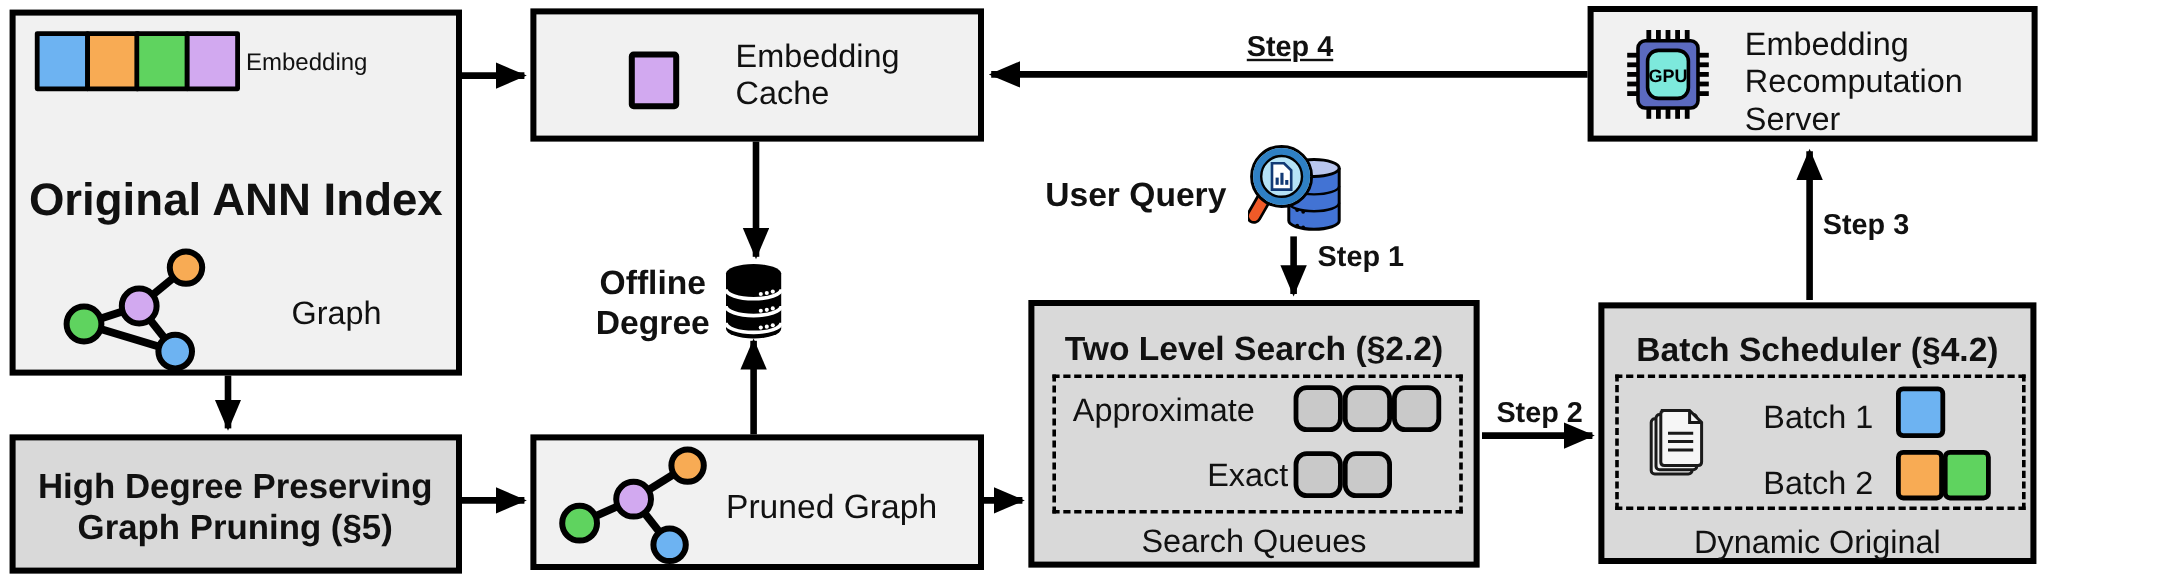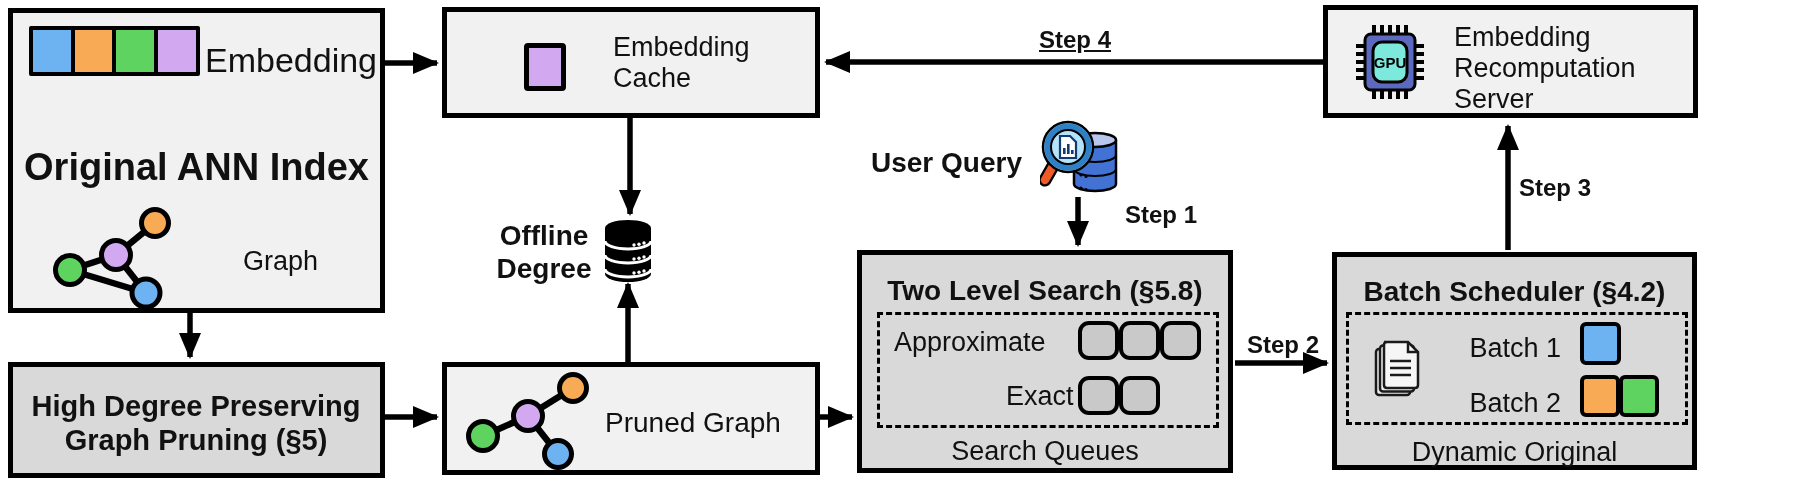--- a/index.html
+++ b/index.html
@@ -34,21 +34,21 @@
 
 <div id="canvas">
 
   <div class="box light" style="left:8px;top:8px;width:377px;height:305px;">
     <div class="slots-row embed-row" style="left:16px;top:13px;">
         <div class="slot" style="background-color: rgb(109, 179, 242);"></div>
         <div class="slot" style="background-color: rgb(248, 171, 84);"></div>
         <div class="slot" style="background-color: rgb(95, 211, 95);"></div>
         <div class="slot" style="background-color: rgb(210, 169, 240);"></div>
       </div>
-    <div class="lbl" style="left:192px;top:28px;font-size:34px;">Embedding</div>
+    <div class="lbl" style="left:192px;top:28px;font-size:20px;">Embedding</div>
     <div class="lbl b center" style="left:0;top:133px;width:100%;font-size:38px;">Original ANN Index</div>
     <svg style="position:absolute;left:38px;top:188px;" width="128" height="112" viewBox="0 0 128 112">
       <g stroke="#000" stroke-width="6.5">
         <line x1="104" y1="22" x2="65" y2="54"></line>
         <line x1="65" y1="54" x2="19" y2="69"></line>
         <line x1="65" y1="54" x2="95" y2="92"></line>
         <line x1="19" y1="69" x2="95" y2="92"></line>
       </g>
       <circle cx="104" cy="22" r="13.5" stroke="#000" stroke-width="5" fill="#f8ab54"></circle>
       <circle cx="65" cy="54" r="14.5" stroke="#000" stroke-width="5" fill="#d2a9f0"></circle>
@@ -125,21 +125,21 @@
     <circle cx="28" cy="30" r="17" fill="none" stroke="#000" stroke-width="2"></circle>
     <path d="M20 19 h10 l6 6 v16 h-16 z" fill="#ffffff" stroke="#123a75" stroke-width="2.2"></path>
     <g fill="#123a75">
       <rect x="23" y="31" width="2.6" height="6"></rect>
       <rect x="27" y="27" width="2.6" height="10"></rect>
       <rect x="31" y="33" width="2.6" height="4"></rect>
     </g>
   </svg>
 
   <div class="box dark" style="left:857px;top:250px;width:376px;height:223px;">
-    <div class="lbl b center" style="left:0;top:20px;width:100%;font-size:28px;">Two Level Search (§5.8)</div>
+    <div class="lbl b center" style="left:0;top:20px;width:100%;font-size:28px;">Two Level Search (§2.2)</div>
     <div class="dashedbox" style="left:15px;top:57px;width:342px;height:116px;">
       <div class="lbl" style="left:14px;top:12px;font-size:27px;">Approximate</div>
       <div class="slots-row queue-row" style="left:198px;top:6px;">
           <div class="slot"></div>
           <div class="slot"></div>
           <div class="slot"></div>
         </div>
       <div class="lbl" style="left:126px;top:66px;font-size:27px;">Exact</div>
       <div class="slots-row queue-row" style="left:198px;top:61px;">
           <div class="slot"></div>
@@ -220,18 +220,18 @@
       <line x1="190" y1="313" x2="190" y2="357" marker-end="url(#ah)"></line>
       <line x1="385" y1="417" x2="437" y2="417" marker-end="url(#ah)"></line>
       <line x1="818" y1="417" x2="852" y2="417" marker-end="url(#ah)"></line>
       <line x1="1078" y1="197" x2="1078" y2="245" marker-end="url(#ah)"></line>
       <line x1="1235" y1="363" x2="1327" y2="363" marker-end="url(#ah)"></line>
       <line x1="1508" y1="250" x2="1508" y2="126" marker-end="url(#ah)"></line>
       <line x1="1323" y1="62" x2="826" y2="62" marker-end="url(#ah)"></line>
     </g>
   </svg>
 
-  <div class="steplbl" style="left:1125px;top:201px;">Step 1</div>
+  <div class="steplbl" style="left:1098px;top:201px;">Step 1</div>
   <div class="steplbl center" style="left:1236px;top:331px;width:94px;">Step 2</div>
   <div class="steplbl" style="left:1519px;top:174px;">Step 3</div>
   <div class="steplbl center" style="left:1023px;top:26px;width:104px;text-decoration:underline;">Step 4</div>
 
 </div>
 
 </body></html>

